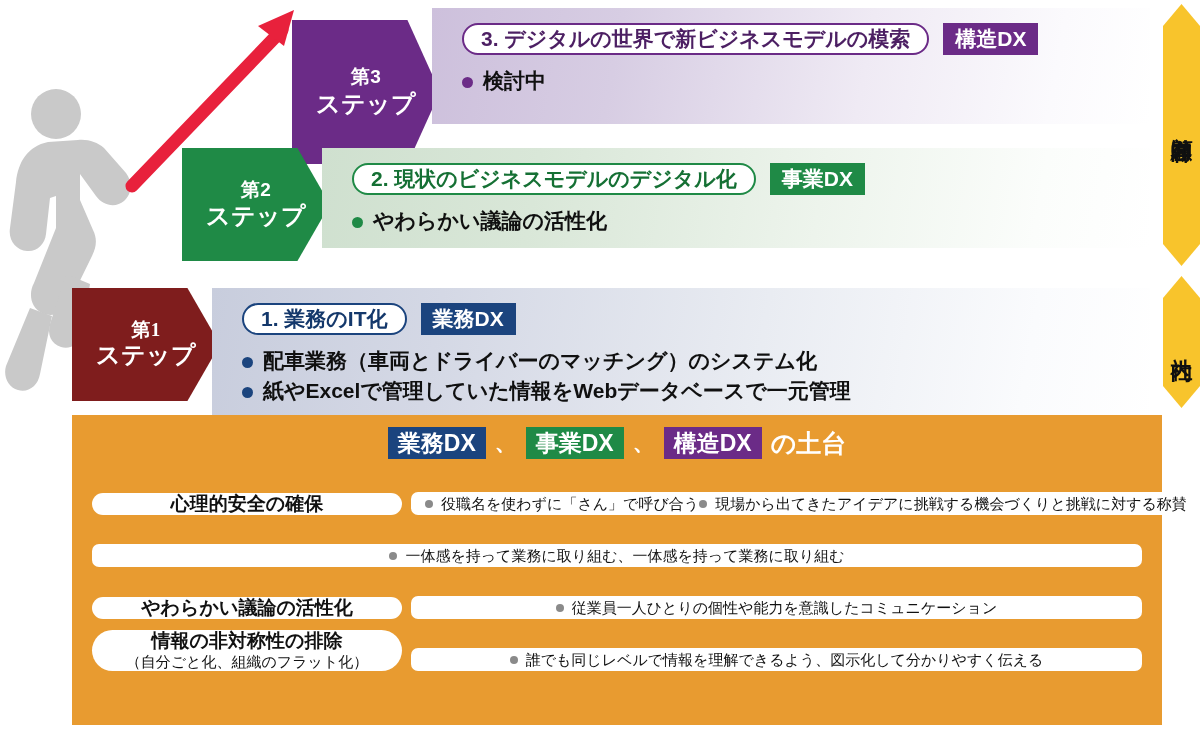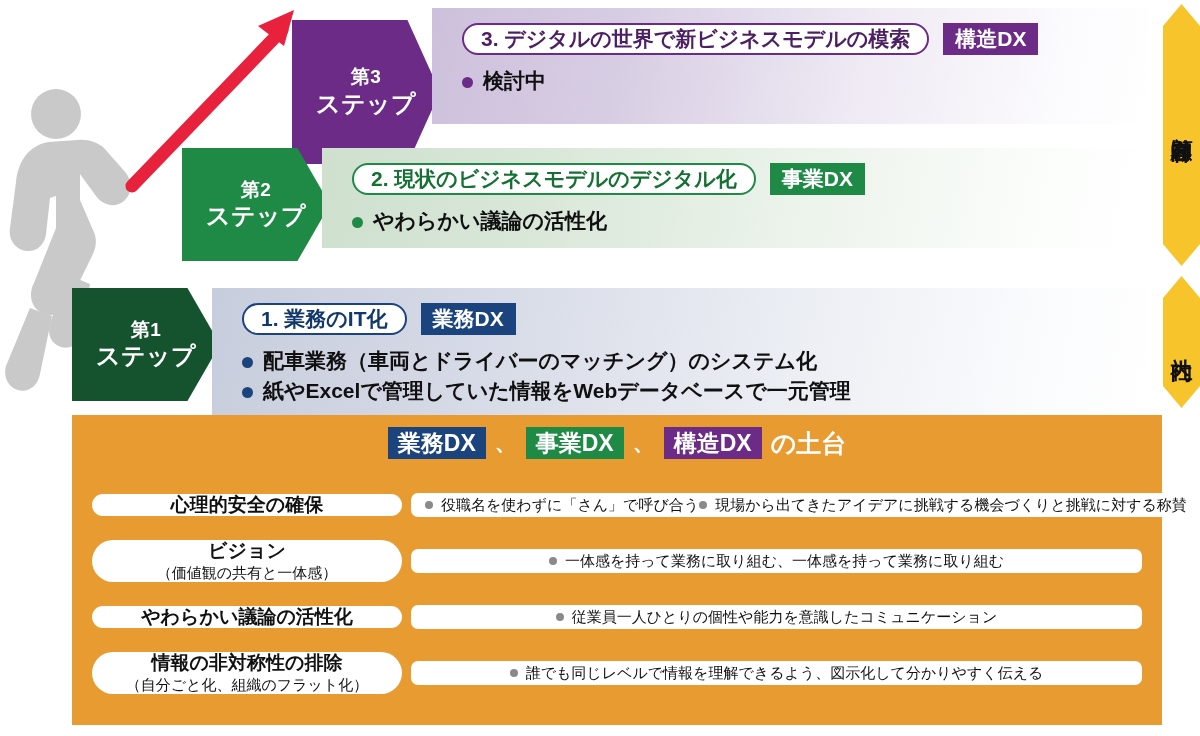--- a/index.html
+++ b/index.html
@@ -33,21 +33,21 @@
     letter-spacing:.5px;
     line-height:1.24;
     text-align:center;
     clip-path:polygon(0 0, 78% 0, 100% 50%, 78% 100%, 0 100%);
   }
   .chev .l1{font-size:19px;}
   .chev .l2{font-size:24px;}
 
   #chev3{left:292px;top:20px;width:148px;height:144px;background:#6B2B87;}
   #chev2{left:182px;top:148px;width:148px;height:113px;background:#1F8A46;}
-  #chev1{left:72px;top:288px;width:148px;height:113px;background:#14532d;}
+  #chev1{left:72px;top:288px;width:148px;height:113px;background:#7f1d1d;font-family:Liberation Serif, serif;}
 
   
   .band{
     position:absolute;
     box-sizing:border-box;
     padding:12px 0 0 30px;
   }
   #band3{
     left:432px;top:8px;width:718px;height:116px;
     background:linear-gradient(100deg,#cdc0dc 0%,#d7cde3 26%,#efeaf4 60%,#fbfafd 86%,#ffffff 100%);
@@ -134,22 +134,22 @@
   #foundation-title{
     display:flex;align-items:center;justify-content:center;
     gap:9px;height:56px;
     font-size:25px;font-weight:bold;color:#ffffff;
   }
   #foundation-title .tag{height:32px;font-size:23px;padding:0 10px;}
   #foundation-title .sep{color:#ffffff;font-size:22px;font-weight:bold;}
   #foundation-title .tail{color:#ffffff;font-size:25px;font-weight:bold;text-align:right;}
 
   .frow{
-    display:flex;align-items:center;gap:9px;
-    margin:12px 20px 8px 20px;
+    display:flex;align-items:flex-end;gap:9px;
+    margin:0 20px 8px 20px;
     height:44px;
   }
   .frow:last-child{margin-bottom:10px;}
   .fname{
     width:310px;flex:none;
     background:#ffffff;border-radius:26px;
     display:flex;flex-direction:column;
     align-items:center;justify-content:center;
     text-align:center;box-sizing:border-box;
   }
@@ -257,24 +257,20 @@
       <div class="fname">
         <span class="main">心理的安全の確保</span>
       </div>
       <div class="fbody">
         <div class="b">役職名を使わずに「さん」で呼び合う</div>
         <div class="b">現場から出てきたアイデアに挑戦する機会づくりと挑戦に対する称賛</div>
       </div>
     </div>
 
     <div class="frow">
-      <div class="fname">
-        <span class="main">ビジョン</span>
-        <span class="sub">（価値観の共有と一体感）</span>
-      </div>
       <div class="fbody">
         <div class="b">一体感を持って業務に取り組む、一体感を持って業務に取り組む</div>
       </div>
     </div>
 
     <div class="frow">
       <div class="fname">
         <span class="main">やわらかい議論の活性化</span>
       </div>
       <div class="fbody">

